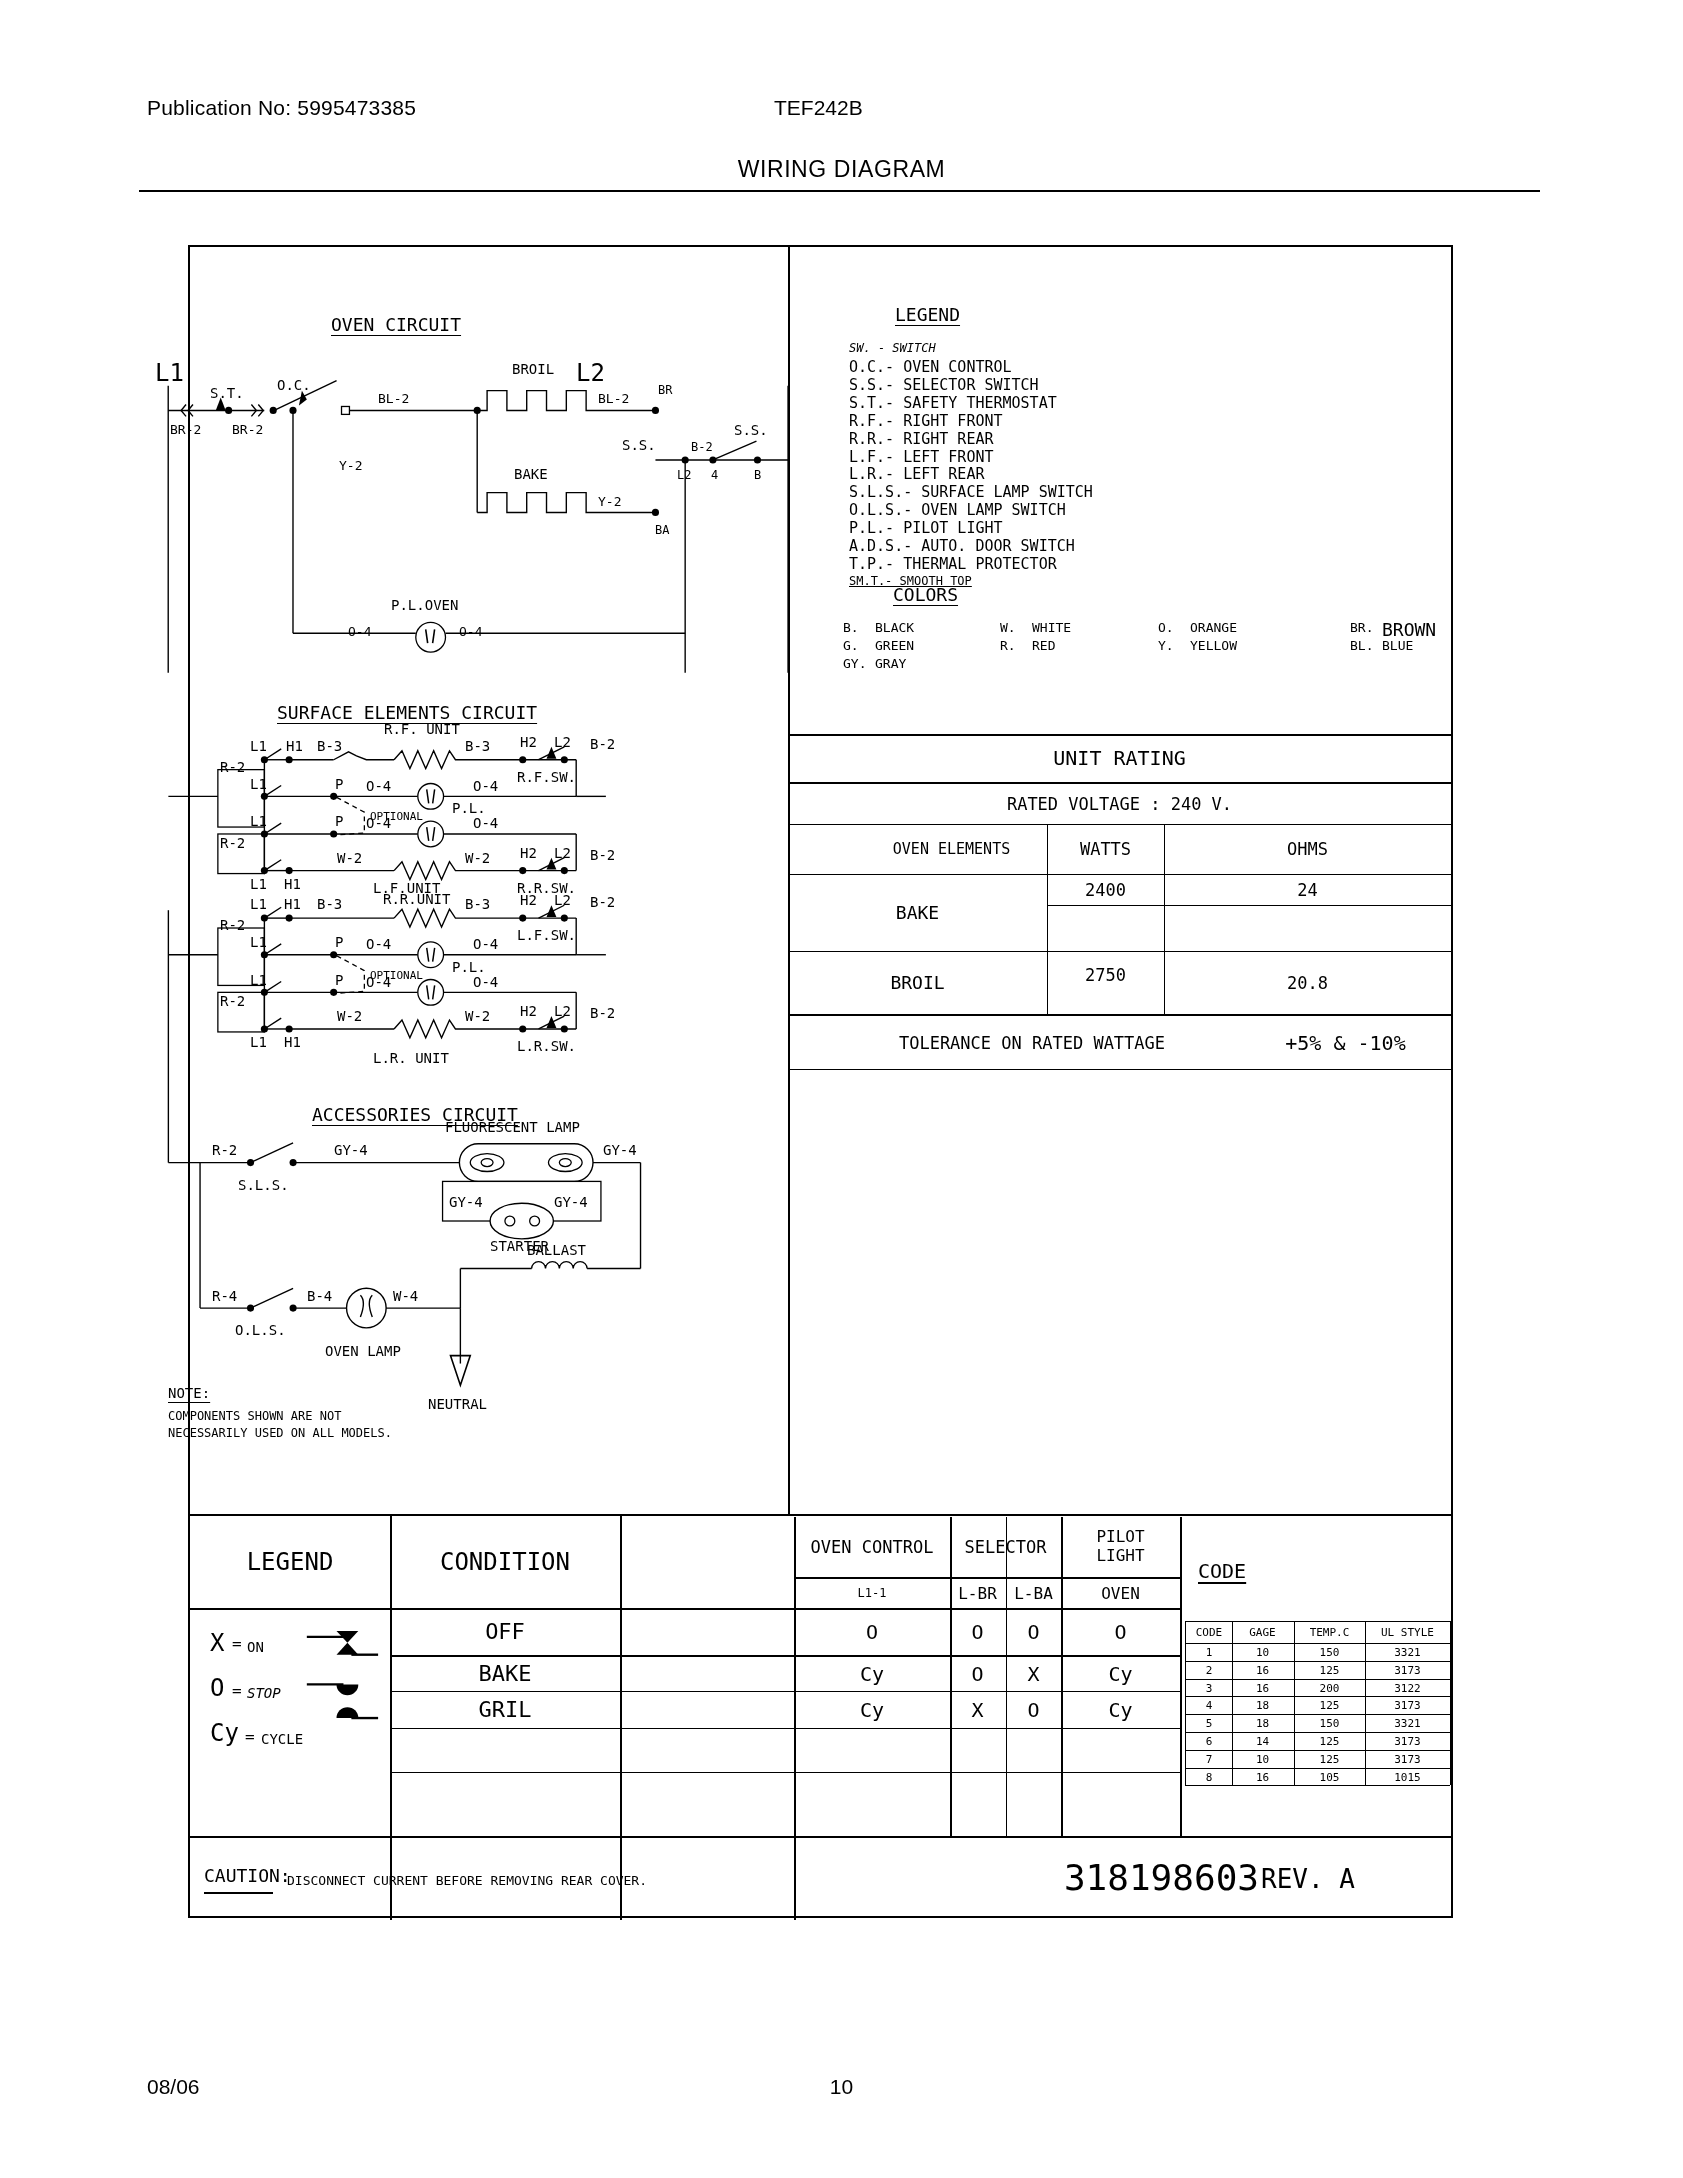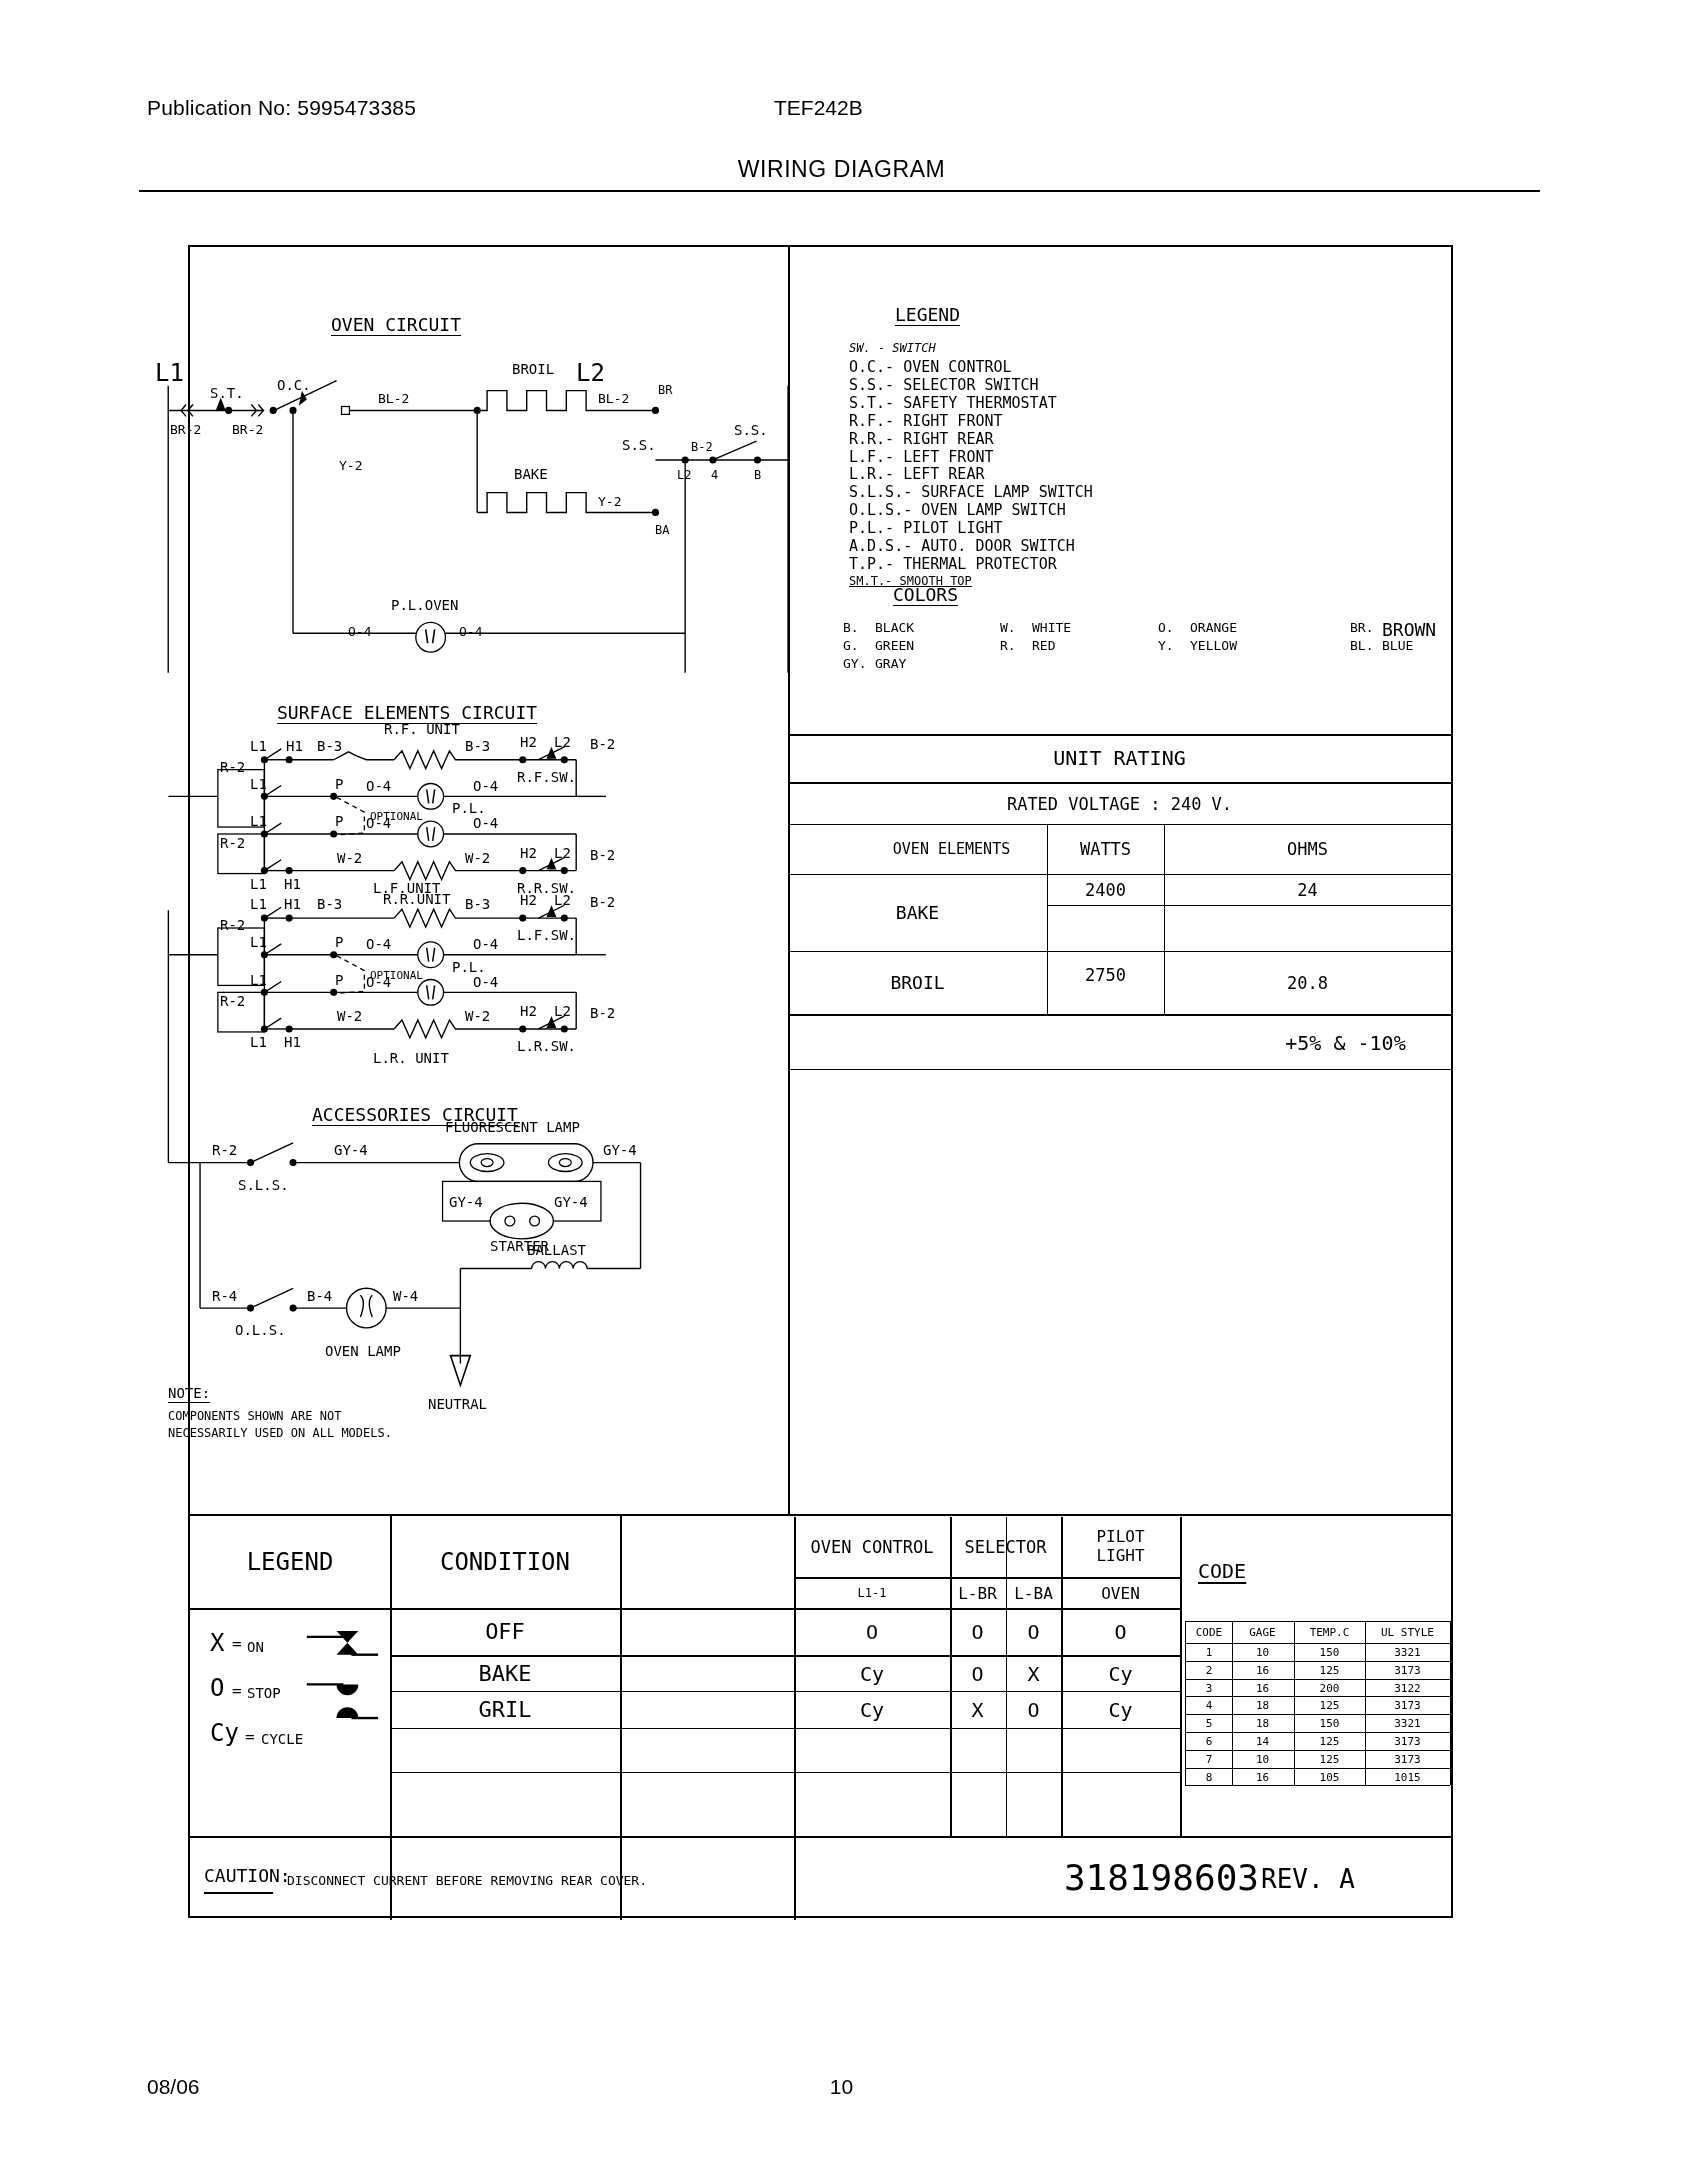--- a/index.html
+++ b/index.html
@@ -438,20 +438,21 @@
     <div class="hln" style="left:598px;top:704px;width:663px;"></div>
 
     <div class="cellc" style="left:598px;top:704px;width:259px;height:63px;font-size:18px;">BROIL</div>
     <div class="cellc" style="left:857px;top:704px;width:117px;height:47px;font-size:17px;">2750</div>
     <div class="cellc" style="left:974px;top:704px;width:287px;height:63px;font-size:17px;">20.8</div>
     <div class="hln2" style="left:598px;top:767px;width:663px;"></div>
 
     <div class="vln" style="left:857px;top:577px;height:190px;"></div>
     <div class="vln" style="left:974px;top:577px;height:190px;"></div>
 
+    <div class="cellc" style="left:624px;top:770px;width:436px;height:51px;font-size:17px;justify-content:center;">TOLERANCE ON RATED WATTAGE</div>
     <div class="cellc" style="left:1069px;top:770px;width:173px;height:51px;font-size:20px;">+5% &amp; -10%</div>
     <div class="hln" style="left:598px;top:822px;width:663px;"></div>
 
     <div class="vln2" style="left:200px;top:1267px;height:406px;"></div>
     <div class="vln2" style="left:430px;top:1267px;height:406px;"></div>
     <div class="vln2" style="left:604px;top:1270px;height:319px;"></div>
     <div class="vln2" style="left:760px;top:1270px;height:319px;"></div>
     <div class="vln" style="left:816px;top:1270px;height:319px;"></div>
     <div class="vln2" style="left:871px;top:1270px;height:319px;"></div>
     <div class="vln2" style="left:990px;top:1270px;height:319px;"></div>
@@ -469,21 +470,21 @@
     <div class="cellc" style="left:816px;top:1330px;width:55px;height:32px;font-size:16px;">L-BA</div>
     <div class="cellc" style="left:871px;top:1330px;width:119px;height:32px;font-size:16px;text-align:center;">OVEN</div>
 
     <div class="hln2" style="left:0px;top:1361px;width:990px;"></div>
 
     <div class="lbl s24" style="left:20px;top:1384px;">X</div>
     <div class="lbl s16" style="left:42px;top:1389px;">=</div>
     <div class="lbl s14" style="left:57px;top:1393px;">ON</div>
     <div class="lbl s24" style="left:20px;top:1429px;">O</div>
     <div class="lbl s16" style="left:42px;top:1436px;">=</div>
-    <div class="lbl s14" style="left:57px;top:1439px;">STOP</div>
+    <div class="lbl s14" style="left:57px;top:1439px;font-style:italic;">STOP</div>
     <div class="lbl s24" style="left:20px;top:1474px;">Cy</div>
     <div class="lbl s16" style="left:55px;top:1482px;">=</div>
     <div class="lbl s14" style="left:71px;top:1485px;">CYCLE</div>
 
     <svg class="ov" style="left:0;top:0;" width="200" height="1673" viewBox="0 0 202 1690">
 
       <line x1="118" y1="1404" x2="155" y2="1404" stroke="#000" stroke-width="2.4"></line>
       <polygon points="148,1398 170,1398 159,1410" fill="#000"></polygon>
       <polygon points="148,1422 170,1422 159,1410" fill="#000"></polygon>
       <line x1="163" y1="1422" x2="190" y2="1422" stroke="#000" stroke-width="2.4"></line>

